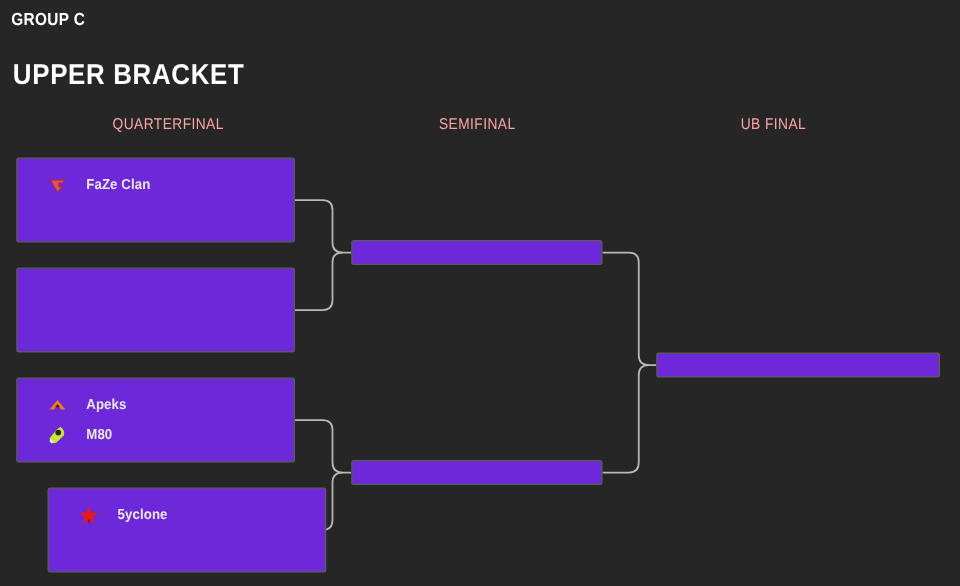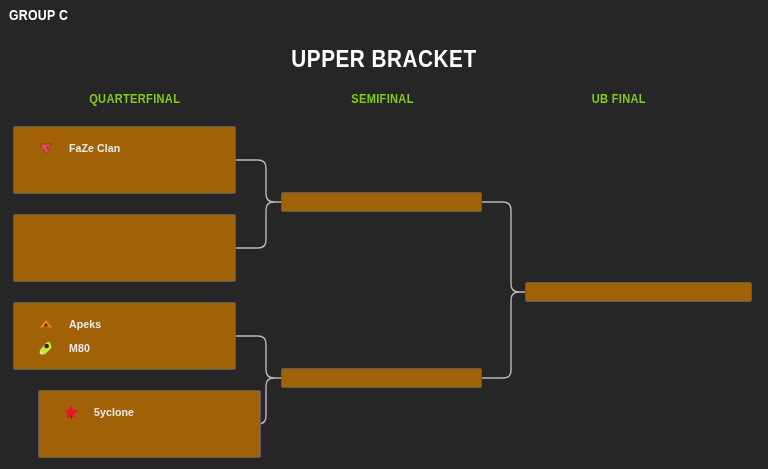--- a/index.html
+++ b/index.html
@@ -17,45 +17,45 @@
     position:absolute;left:9px;top:7px;
     color:#ffffff;
     font-size:14px;font-weight:bold;
     letter-spacing:0.3px;
     transform:scaleX(0.88);transform-origin:left center;
   }
 
   
   .bracket-title{
     position:absolute;left:0;right:0;top:46px;
-    text-align:center;
+    text-align:left;
     color:#ffffff;
     font-size:23px;font-weight:bold;
     letter-spacing:0.6px;
   }
   .bracket-title span{display:inline-block;transform:scaleX(0.9);}
 
   
   .round-header{
     position:absolute;top:92px;
-    color:#84cc16;
-    font-size:12.5px;font-weight:bold;
+    color:#fca5a5;
+    font-size:12.5px;font-weight:normal;
     letter-spacing:0.4px;
     text-align:center;
     white-space:nowrap;
   }
   .round-header span{display:inline-block;transform:scaleX(0.88);}
   .rh-qf{left:35px;width:200px;}
   .rh-sf{left:282px;width:200px;}
   .rh-ubf{left:519px;width:200px;}
 
   
   .match-box{
     position:absolute;
-    background:#a16207;
+    background:#6d28d9;
     border:1px solid #5c5c5c;
     border-radius:2px;
     box-sizing:border-box;
   }
   .qf-box{left:13px;width:223px;height:68px;}
   .qf1{top:126px;}
   .qf2{top:214px;}
   .qf3{top:302px;}
   .qf4{top:390px;margin-left:25px;}
 

